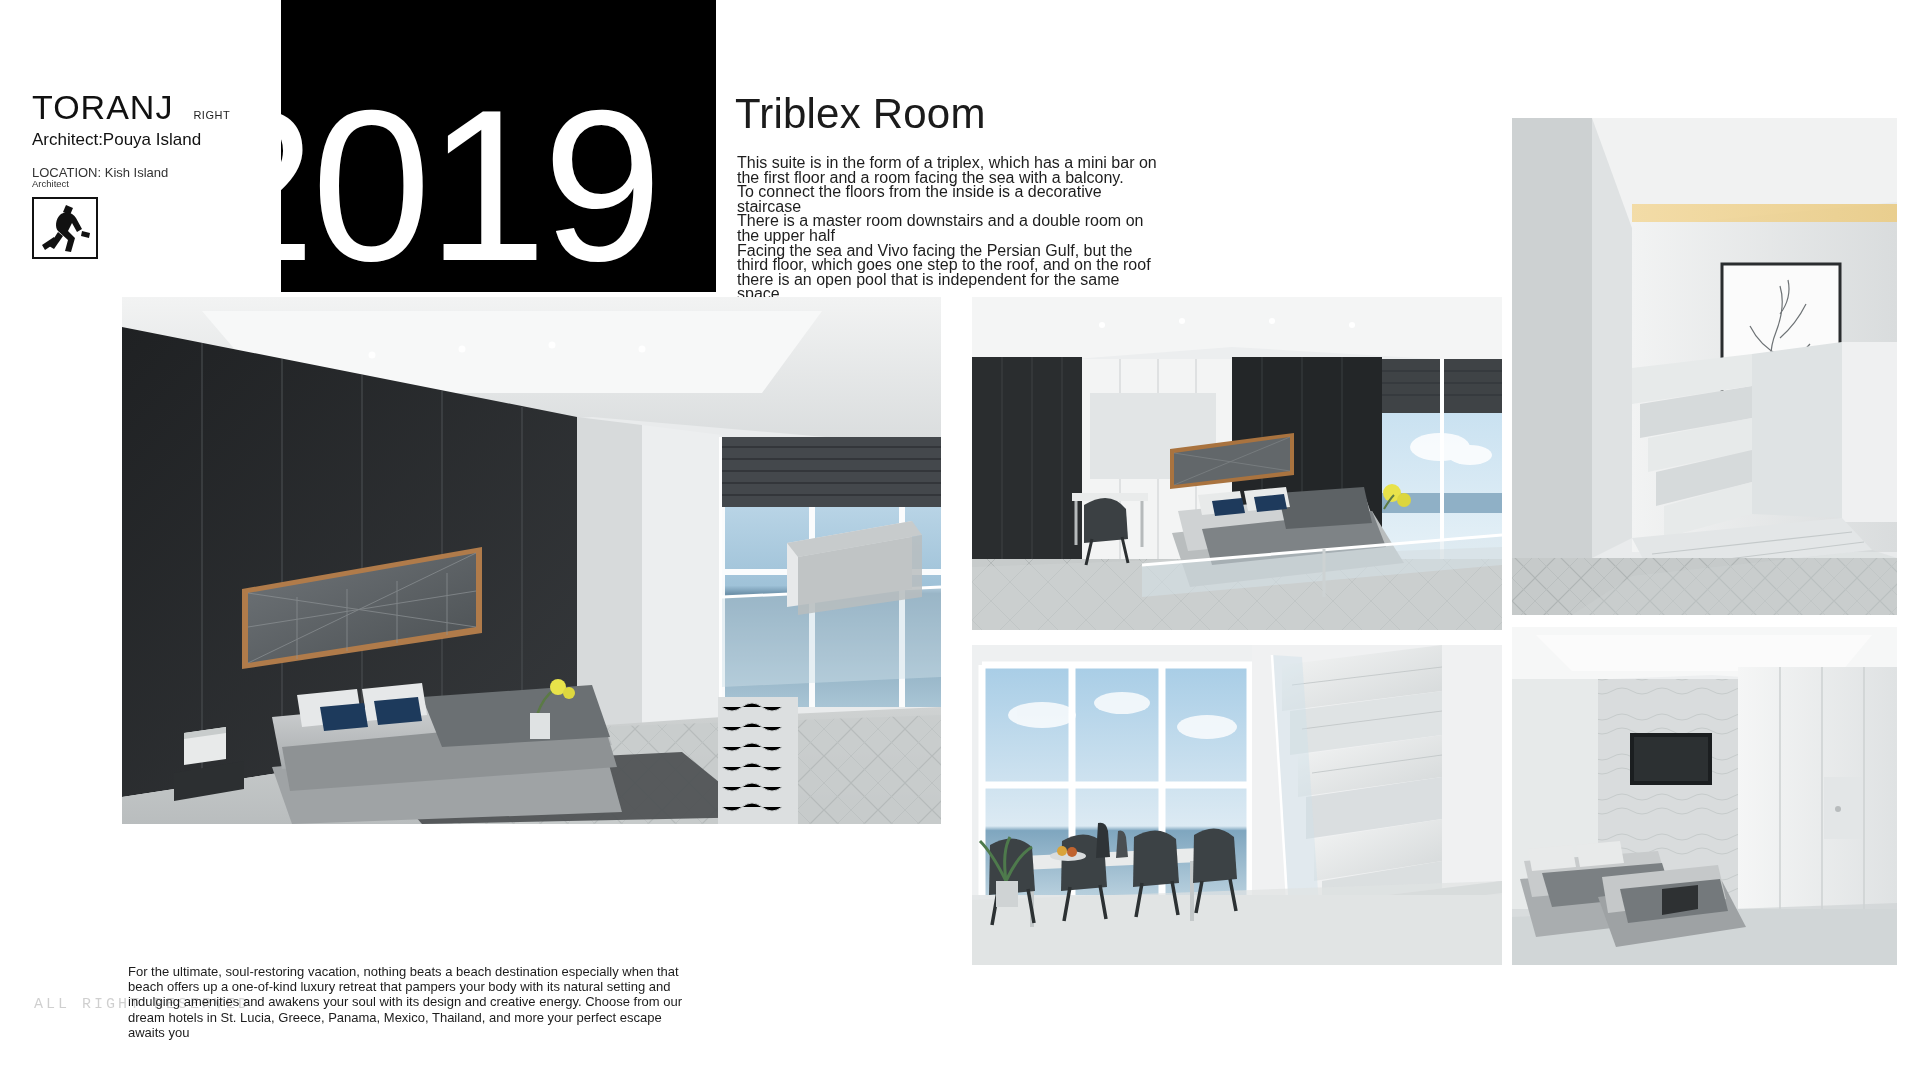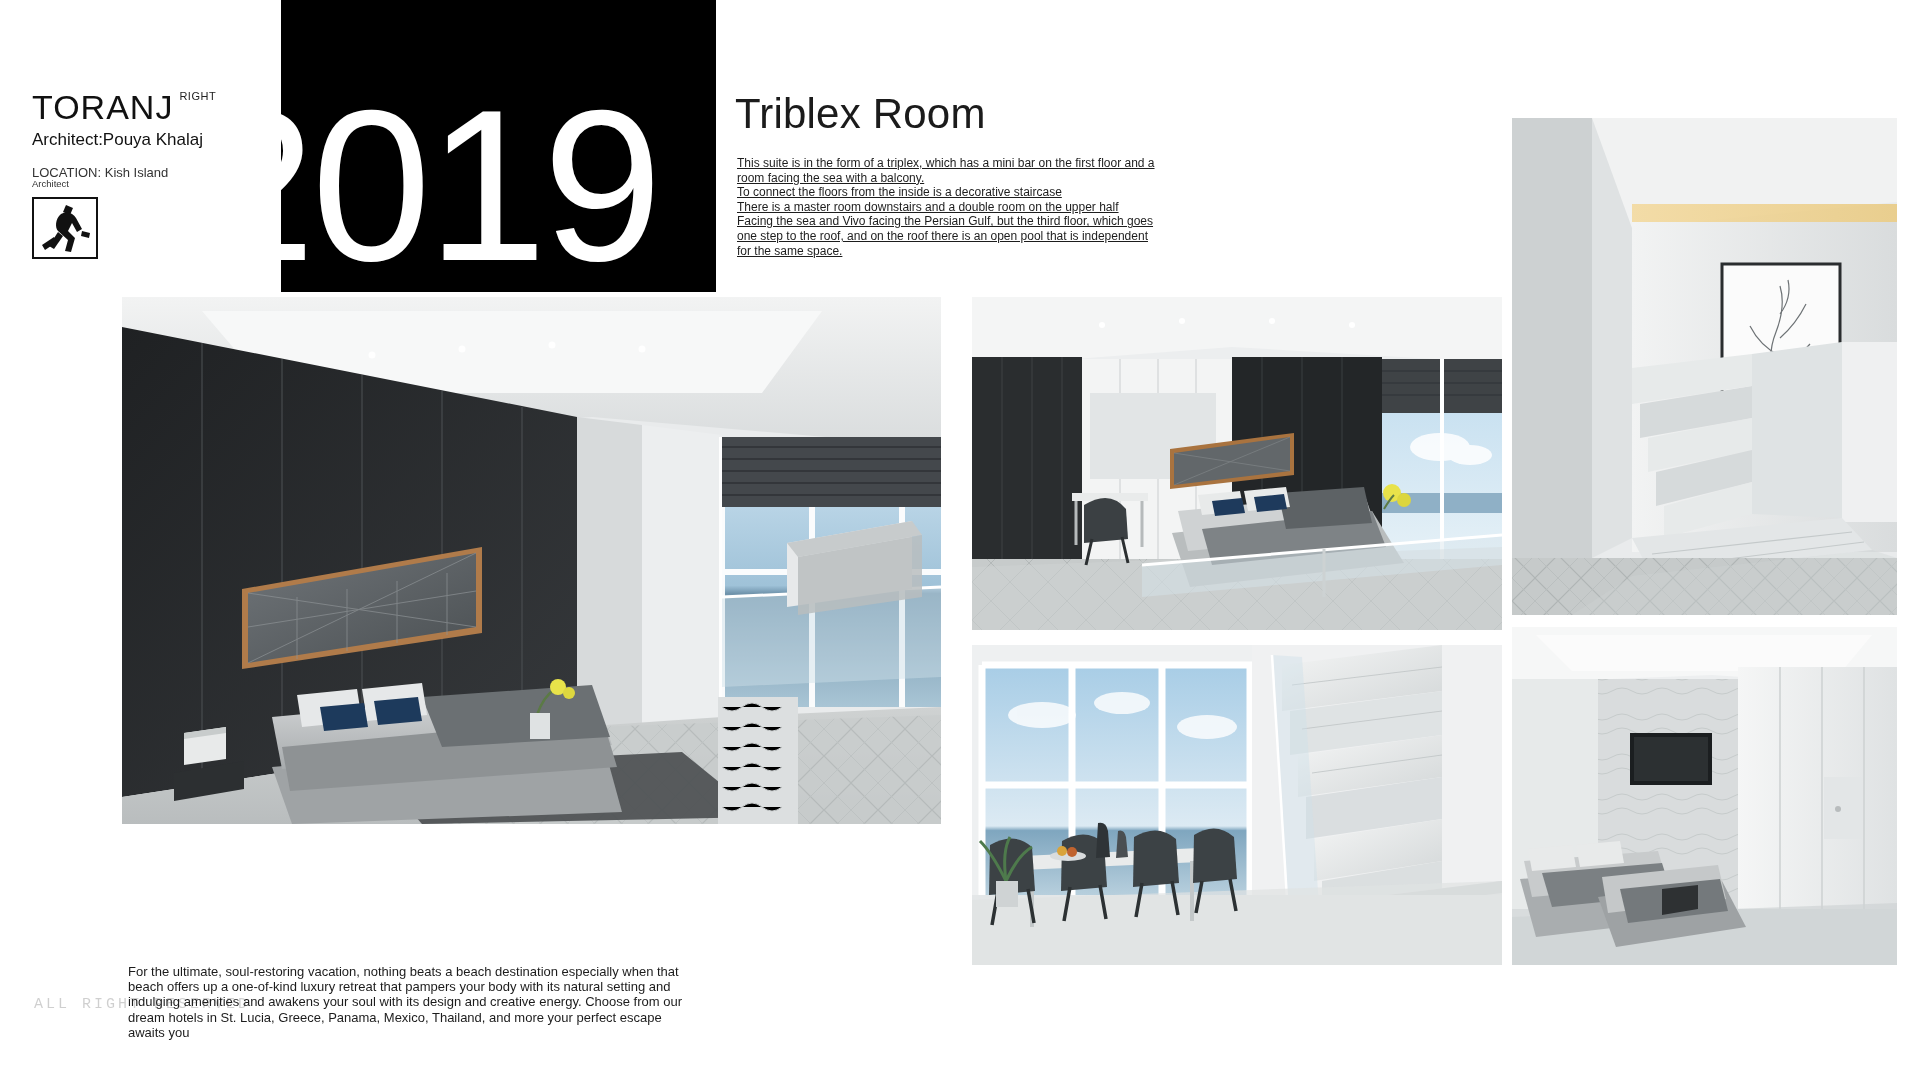--- a/index.html
+++ b/index.html
@@ -30,21 +30,21 @@
     letter-spacing: -4px;
     white-space: nowrap;
   }
 
   
   .brand {
     position: absolute;
     left: 32px; top: 90px;
     width: 250px;
   }
-  .brand-row { display: flex; align-items: flex-start; gap: 6px; }
+  .brand-row { display: flex; align-items: flex-end; gap: 20px; }
   .brand-name {
     font-size: 34px; line-height: 34px;
     letter-spacing: 1px; color: #111;
     font-family: "Liberation Sans", sans-serif;
   }
   .brand-sub {
     font-size: 11px; color: #222; letter-spacing: .5px;
     padding-bottom: 3px;
   }
   .architect {
@@ -73,24 +73,23 @@
     position: absolute;
     left: 735px; top: 92px;
     font-size: 42px; line-height: 44px;
     color: #1b1b1b; letter-spacing: .2px;
     font-weight: 400;
   }
   .head-body {
     position: absolute;
     left: 737px; top: 156px;
     width: 420px;
-    font-size: 12px;
+    font-size: 16px;
     line-height: 14.6px;
     color: #1d1d1d;
-    text-decoration: underline;
   }
 
   
   .img { position: absolute; overflow: hidden; background: #cfd3d4; }
   .img svg { display: block; width: 100%; height: 100%; }
 
   .img-main   { left: 122px;  top: 297px;  width: 819px; height: 527px; }
   .img-top2   { left: 972px;  top: 297px;  width: 530px; height: 333px; }
   .img-dining { left: 972px;  top: 645px;  width: 530px; height: 320px; }
   .img-stair  { left: 1512px; top: 118px;  width: 385px; height: 497px; }
@@ -141,21 +140,21 @@
 
   <div class="year-block">
     <div class="year-text">2019</div>
   </div>
 
   <div class="brand">
     <div class="brand-row">
       <span class="brand-name">TORANJ</span>
       <span class="brand-sub">RIGHT</span>
     </div>
-    <div class="architect">Architect:Pouya Khalaj</div>
+    <div class="architect">Architect:Pouya Island</div>
     <div class="loc">LOCATION: Kish Island</div>
     <div class="type">Architect</div>
     <div class="logo-box">
       <svg width="60" height="56" viewBox="0 0 60 56" xmlns="http://www.w3.org/2000/svg">
         <g fill="#111">
           <path d="M30 4 l7 3 -3 7 -7 -3 z"></path>
           <path d="M25 13 c6 -3 12 -1 15 4 l6 11 -5 3 -5 -9 -4 8 7 7 -4 14 -6 -1 3 -11 -10 -9 c-3 -3 -3 -12 3 -17 z"></path>
           <path d="M22 31 l5 4 -9 13 -5 -3 z"></path>
           <path d="M46 30 l8 2 -1 5 -8 -2 z"></path>
           <path d="M6 44 l12 -8 3 5 -12 8 z"></path>

